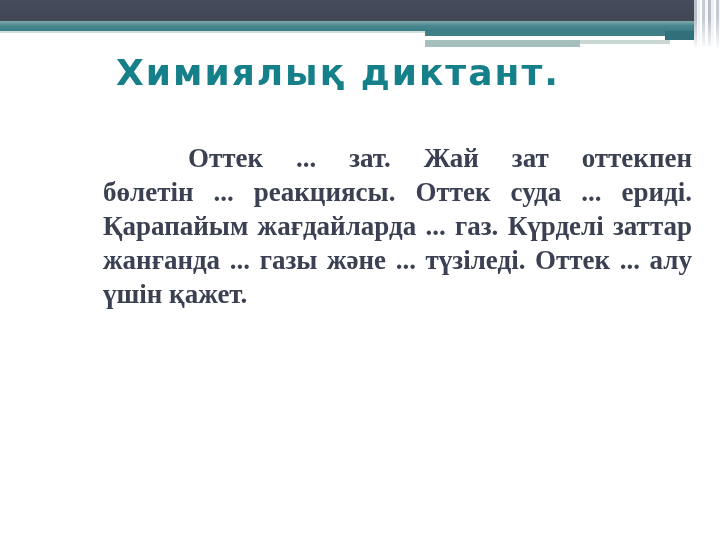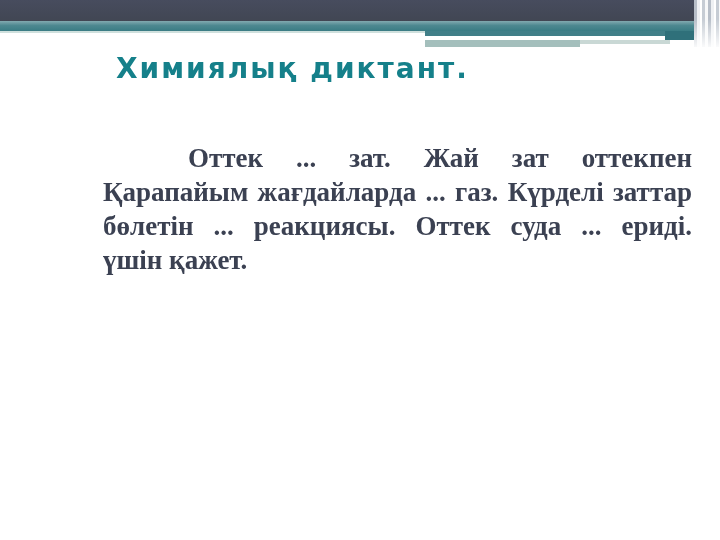--- a/index.html
+++ b/index.html
@@ -45,21 +45,21 @@
     background:#a4bfbc;
   }
   .sage-light{
     position:absolute;left:580px;top:39.5px;width:90px;height:4.5px;
     background:#c9d8d5;
   }
   
   .title{
     position:absolute;left:116px;top:52px;width:560px;
     font-family:"DejaVu Sans","Liberation Sans",sans-serif;
-    font-weight:bold;font-size:28px;letter-spacing:2px;
+    font-weight:bold;font-size:36px;letter-spacing:2px;
     color:#15808a;white-space:nowrap;
   }
   
   .body-text{
     position:absolute;left:103px;top:141px;width:589px;
     font-family:"Liberation Serif",serif;
     font-weight:bold;font-size:27px;line-height:34px;
     color:#3b4152;
   }
   .line{
@@ -80,18 +80,19 @@
   <div class="pale-line"></div>
   <div class="teal-stripe2"></div>
   <div class="teal-block"></div>
   <div class="sage-stripe"></div>
   <div class="sage-light"></div>
 
   <div class="title">Химиялық диктант.</div>
 
   <div class="body-text">
     <div class="line indent">Оттек ... зат. Жай зат оттекпен</div>
+    <div class="line">бөлетін ... реакциясы. Оттек суда ... ериді.</div>
     <div class="line">Қарапайым жағдайларда ... газ. Күрделі заттар</div>
-    <div class="line">бөлетін ... реакциясы. Оттек суда ... ериді.</div>
+    <div class="line">жанғанда ... газы және ... түзіледі. Оттек ... алу</div>
     <div class="line last">үшін қажет.</div>
   </div>
 
 </div>
 
 </body></html>

